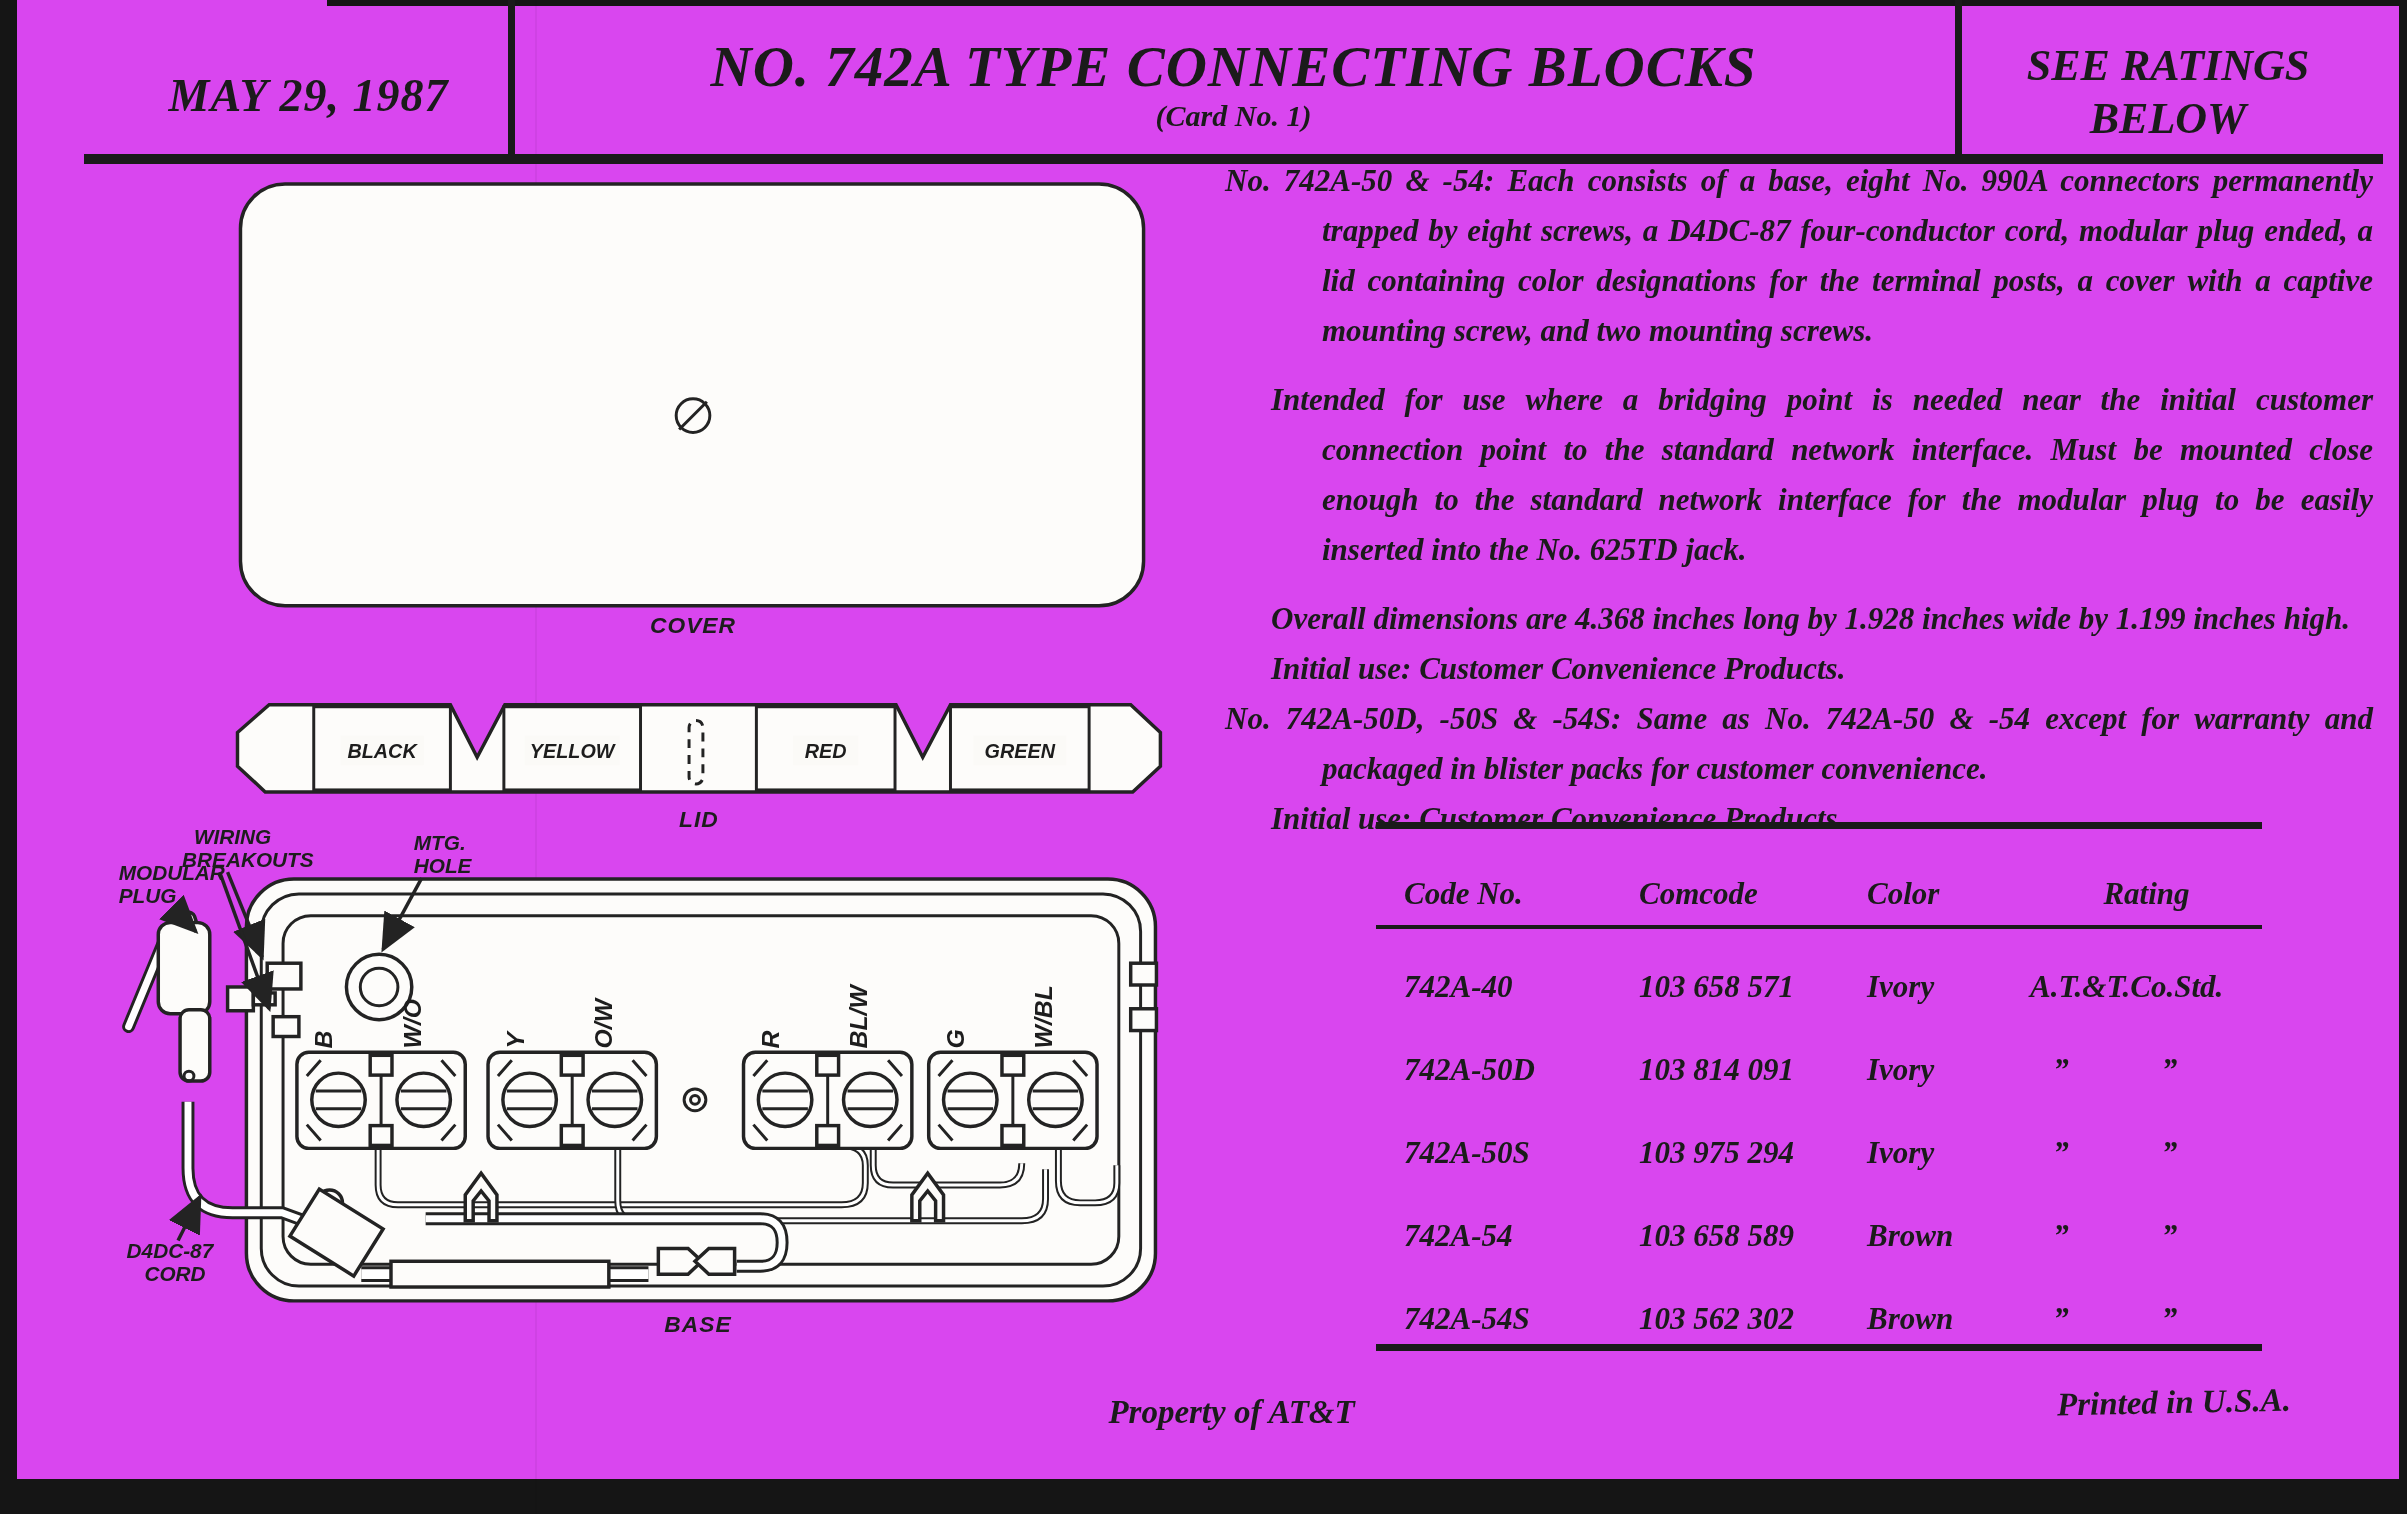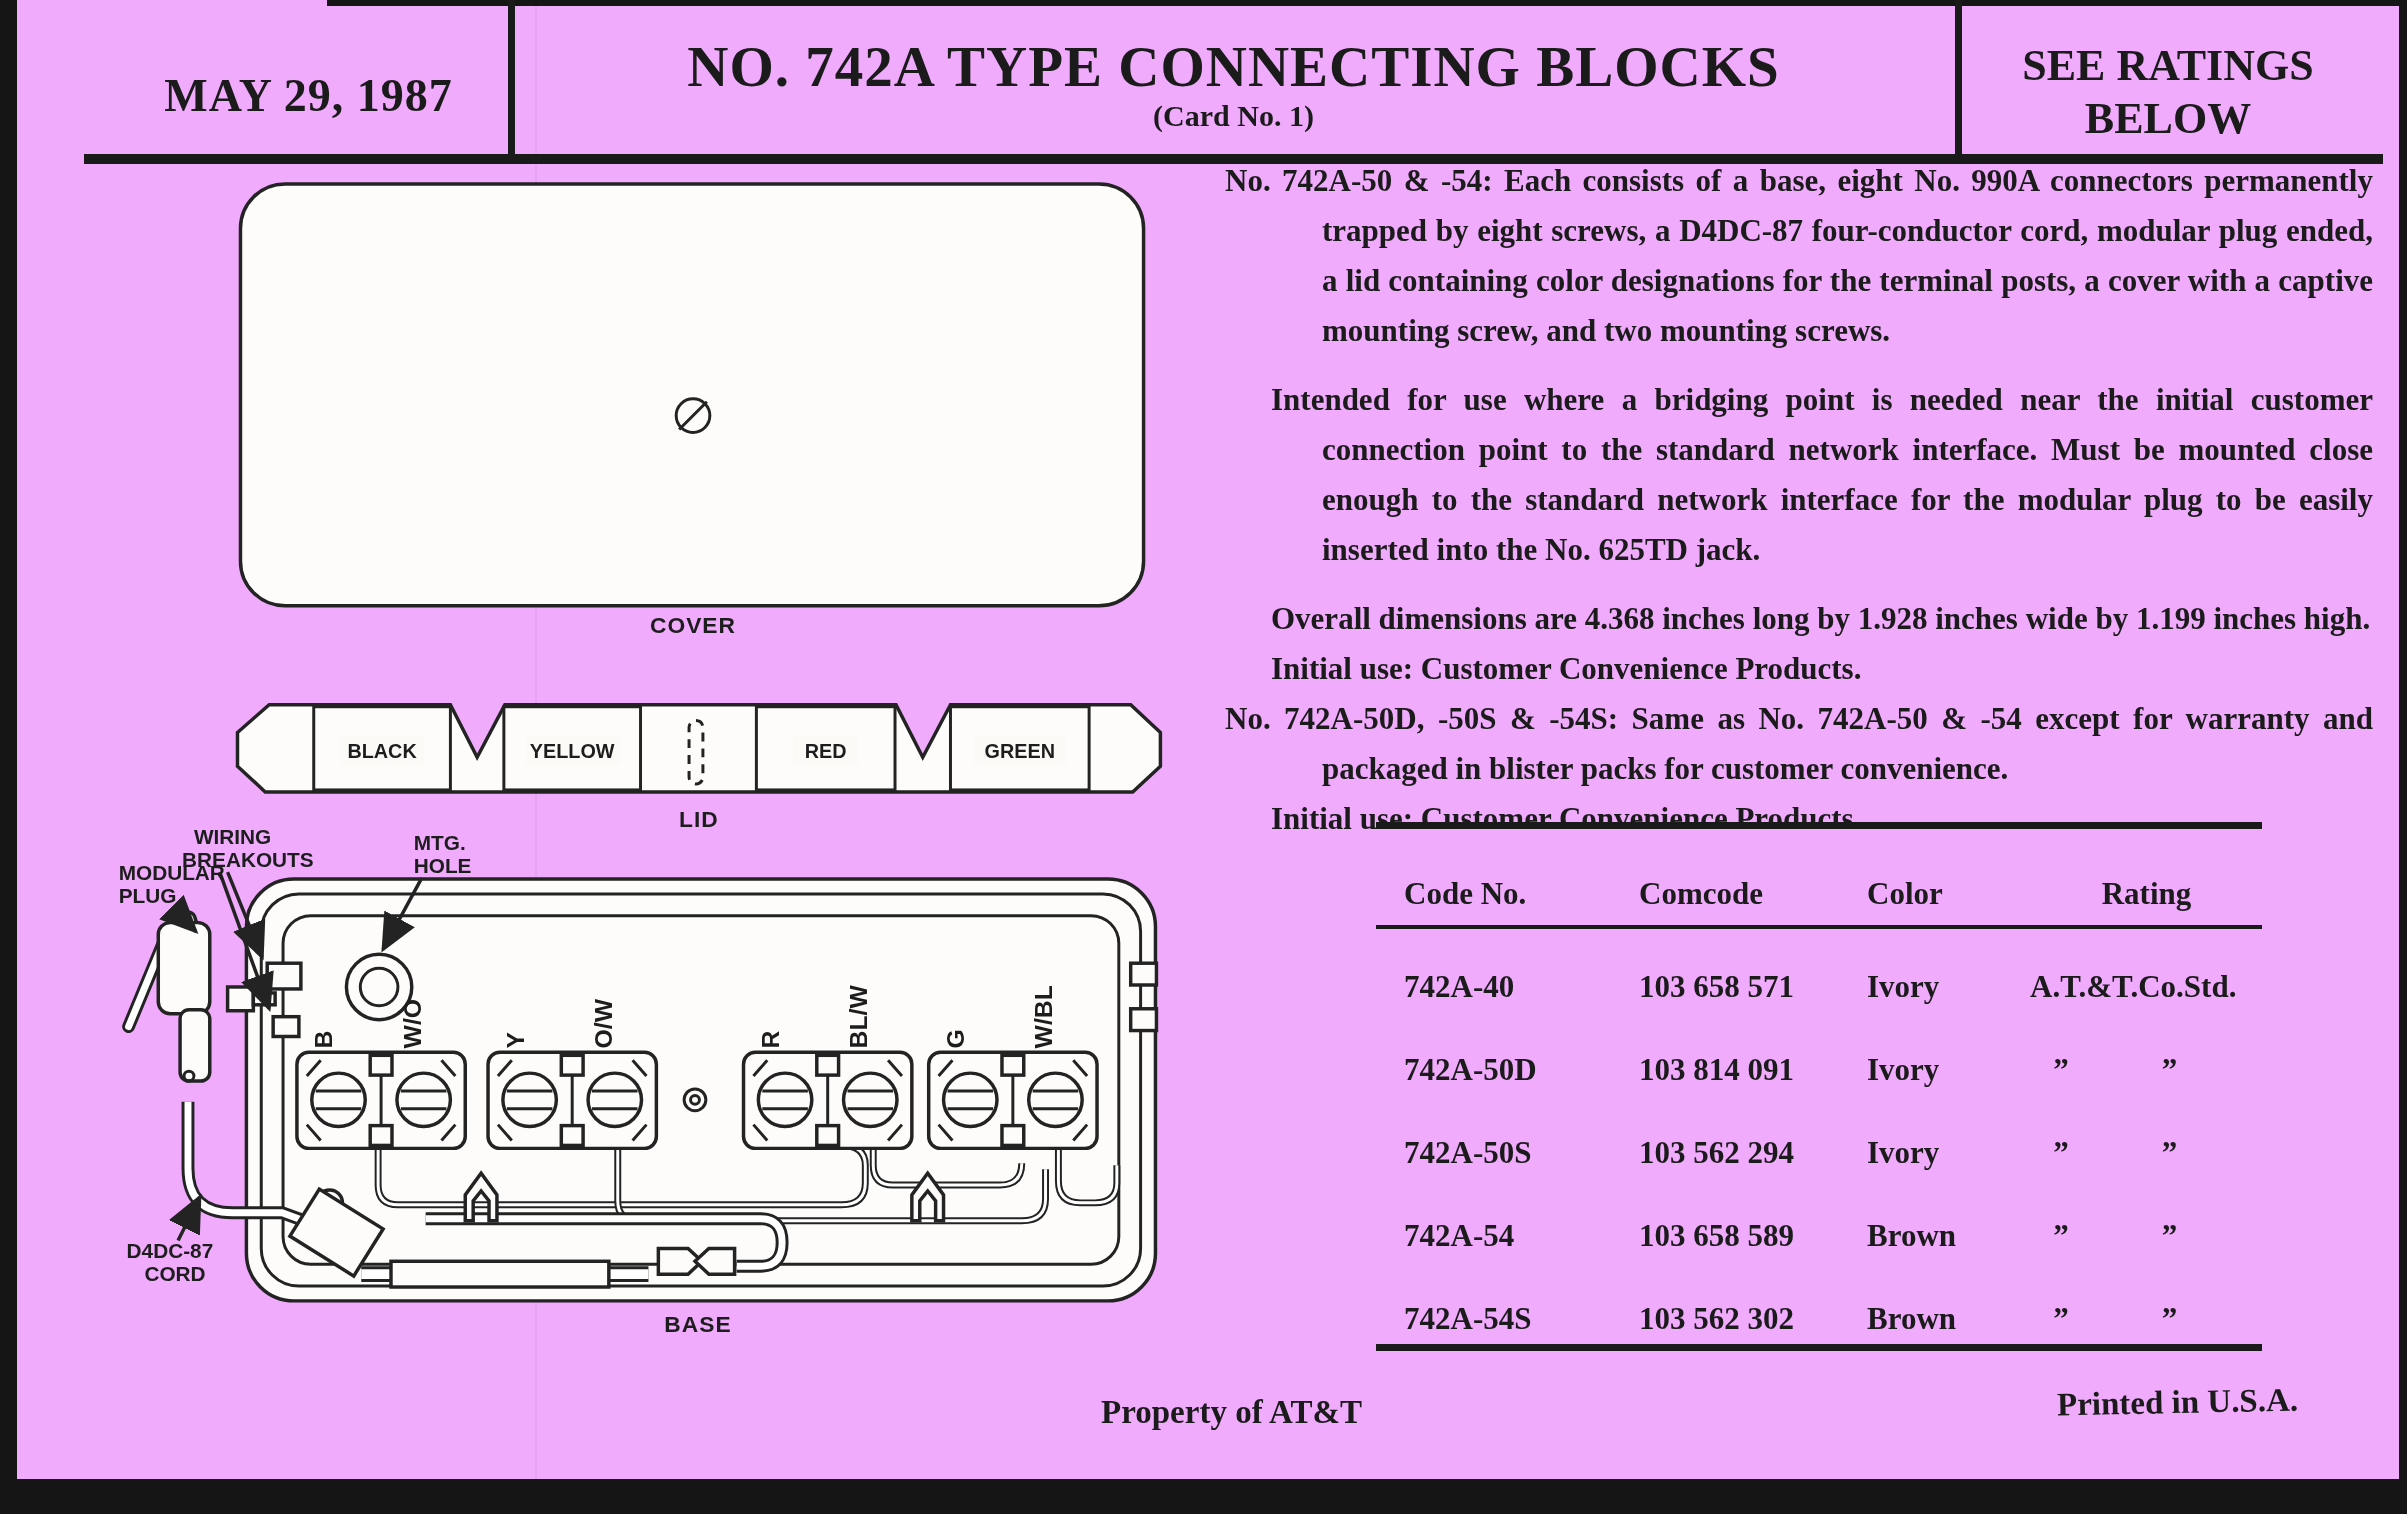--- a/index.html
+++ b/index.html
@@ -1,17 +1,17 @@
 <!DOCTYPE html>
 <html><head>
 <meta charset="utf-8">
 <style>
   html,body{margin:0;padding:0;background:#555;}
-  #page{position:relative;width:2408px;height:1515px;background:#f0abfc;overflow:hidden;
-        font-family:"Liberation Serif","DejaVu Serif",serif;color:#1b1b1b;}
+  #page{position:relative;width:2408px;height:1515px;background:#d946ef;overflow:hidden;
+        font-family:"Liberation Serif","DejaVu Serif",serif;color:#1b1b1b;font-style:italic;}
   .blackbar{position:absolute;background:#151515;}
   .fold{position:absolute;top:0;width:2px;height:1515px;background:rgba(0,0,0,0.045);}
   .vdiv{position:absolute;top:0;width:7px;height:155px;background:#1a1a1a;}
   #hrule{position:absolute;left:84px;top:154px;width:2299px;height:10px;background:#1a1a1a;}
   #date{position:absolute;left:81px;top:69px;width:455px;text-align:center;
         font-size:46px;font-weight:bold;letter-spacing:1px;}
   #titlewrap{position:absolute;left:512px;top:34px;width:1443px;text-align:center;}
   #title{font-size:57px;font-weight:bold;letter-spacing:1px;}
   #subtitle{font-size:30px;font-weight:bold;margin-top:0px;}
   #ratings{position:absolute;left:1970px;top:40px;width:396px;text-align:center;
@@ -96,21 +96,21 @@
       <div class="c3">A.T.&amp;T.Co.Std.</div>
     </div>
     <div class="trow">
       <div class="c0">742A-50D</div>
       <div class="c1">103 814 091</div>
       <div class="c2">Ivory</div>
       <div class="c3">   ”            ”</div>
     </div>
     <div class="trow">
       <div class="c0">742A-50S</div>
-      <div class="c1">103 562 294</div>
+      <div class="c1">103 975 294</div>
       <div class="c2">Ivory</div>
       <div class="c3">   ”            ”</div>
     </div>
     <div class="trow">
       <div class="c0">742A-54</div>
       <div class="c1">103 658 589</div>
       <div class="c2">Brown</div>
       <div class="c3">   ”            ”</div>
     </div>
     <div class="trow">

